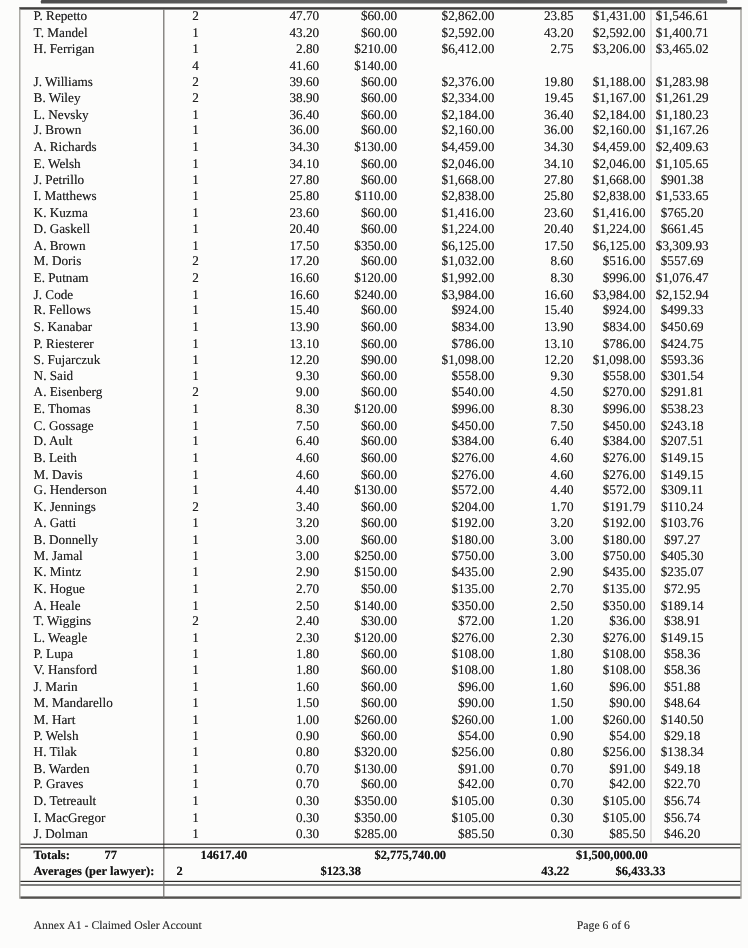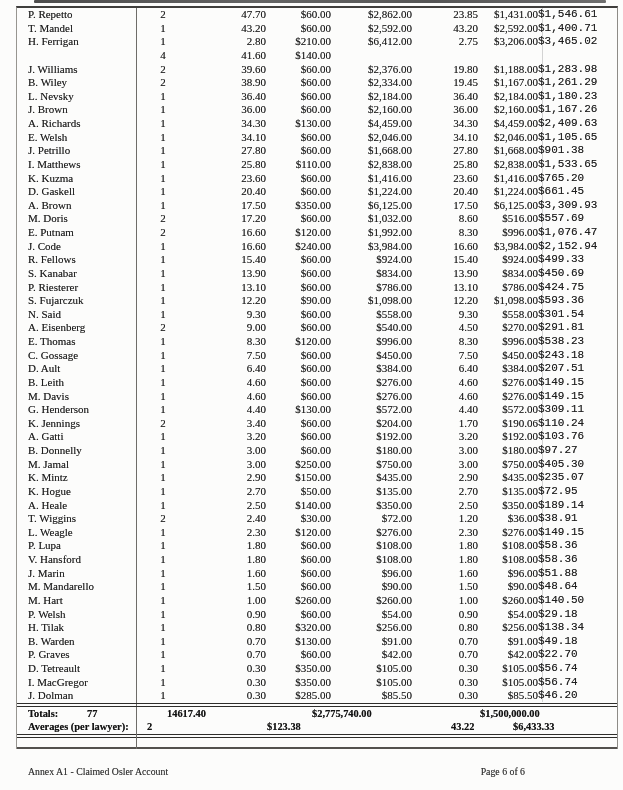--- a/index.html
+++ b/index.html
@@ -29,21 +29,21 @@
     display:grid;
     grid-template-columns:119px 54px 76px 65px 81px 66px 60px 79px;
     height:13.63px;line-height:13.7px;
     font-size:11px;
     white-space:nowrap;
   }
   .c{overflow:visible;text-shadow:0 0 .4px rgba(20,20,20,.55);}
   .c-name{text-align:left;padding-left:11px;}
   .c-count{text-align:center;}
   .c-hours,.c-rate,.c-amount,.c-hours2,.c-amount2{text-align:right;}
-  .c-total{text-align:left;padding-right:18px;font-family:Liberation Mono, monospace;}
+  .c-total{text-align:center;padding-right:18px;}
   .vline-name{
     position:absolute;left:119px;top:0;bottom:0;width:1px;
     background:#6e6c68;
   }
   .vline-faint{
     position:absolute;left:525px;top:0;height:694px;width:1px;
     background:rgba(70,70,70,.22);
   }
   .totals-row,.avg-row{
     position:relative;height:13.5px;line-height:13.5px;
@@ -377,21 +377,21 @@
           <span class="c c-amount2">$572.00</span>
           <span class="c c-total">$309.11</span>
         </div>
         <div class="row">
           <span class="c c-name">K. Jennings</span>
           <span class="c c-count">2</span>
           <span class="c c-hours">3.40</span>
           <span class="c c-rate">$60.00</span>
           <span class="c c-amount">$204.00</span>
           <span class="c c-hours2">1.70</span>
-          <span class="c c-amount2">$190.06</span>
+          <span class="c c-amount2">$191.79</span>
           <span class="c c-total">$110.24</span>
         </div>
         <div class="row">
           <span class="c c-name">A. Gatti</span>
           <span class="c c-count">1</span>
           <span class="c c-hours">3.20</span>
           <span class="c c-rate">$60.00</span>
           <span class="c c-amount">$192.00</span>
           <span class="c c-hours2">3.20</span>
           <span class="c c-amount2">$192.00</span>

